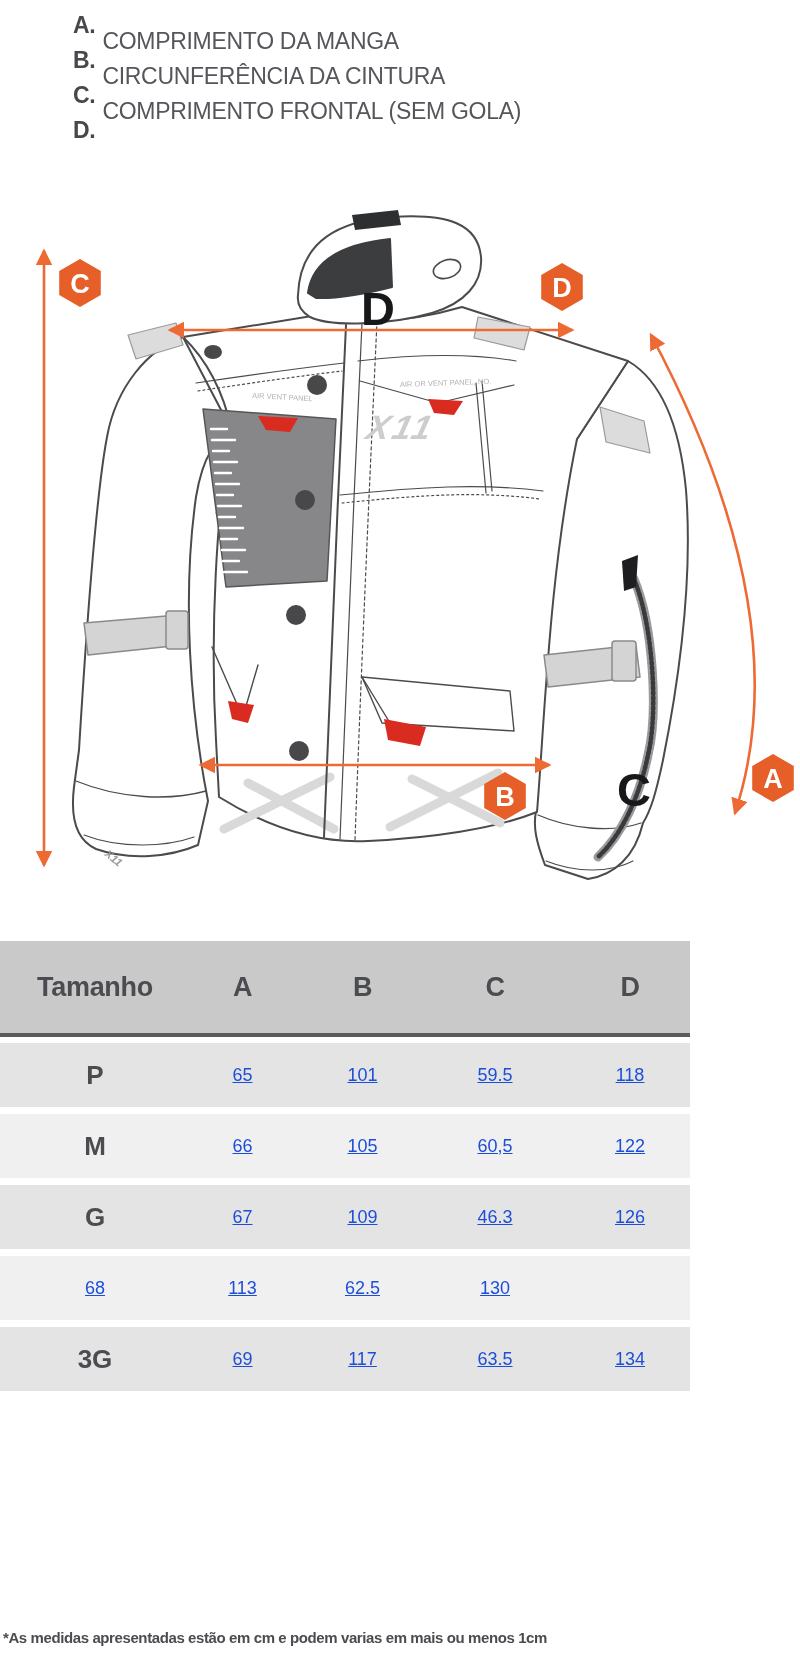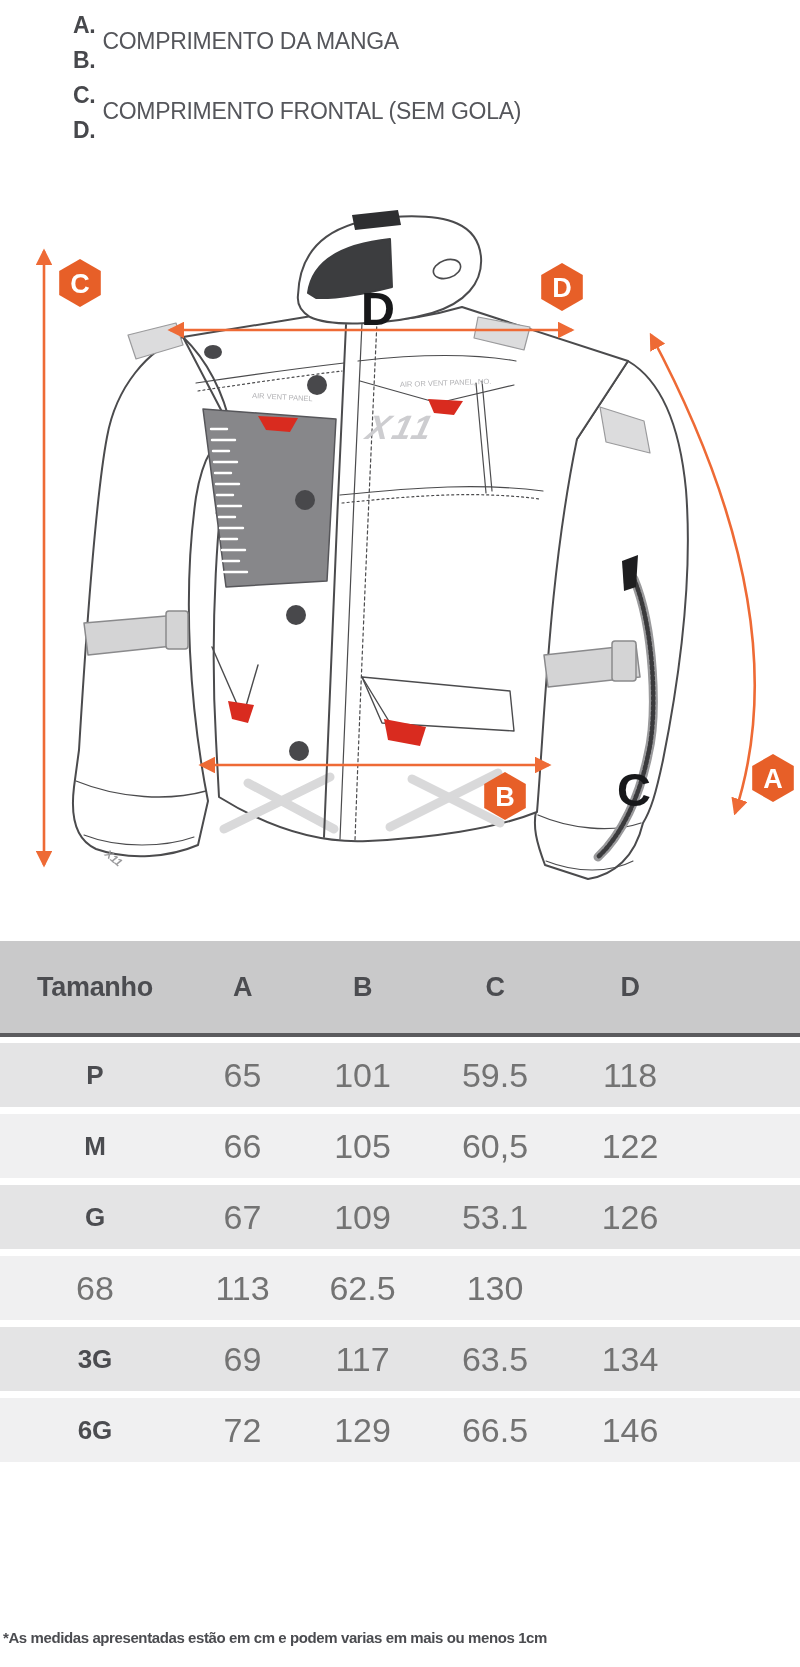--- a/index.html
+++ b/index.html
@@ -6,47 +6,48 @@
   .page{position:relative;width:800px;height:1667px;background:#fff;overflow:hidden;
         font-family:"Liberation Sans","DejaVu Sans",sans-serif;color:#54555a;}
   
   .legend{position:absolute;left:73px;top:8px;}
   .legend-row{height:35px;display:flex;align-items:center;font-size:23px;letter-spacing:-0.3px;white-space:nowrap;}
   .legend-key{font-weight:700;color:#47484c;margin-right:7px;}
   .legend-label{font-weight:400;color:#55565b;margin-top:31px;}
   
   .diagram{position:absolute;left:0;top:195px;}
   
-  .size-table{position:absolute;left:0;top:941px;width:800px;}
+  .size-table{position:absolute;left:0;top:941px;width:690px;}
   .cols{display:grid;grid-template-columns:190px 105px 135px 130px 140px;}
   .cell{text-align:center;}
   .thead{height:92px;background:#c9c9ca;border-bottom:4px solid #5b5b5e;align-items:center;}
   .thead .cell{font-size:27px;font-weight:700;color:#4b4c50;letter-spacing:-0.3px;}
   .tbody{padding-top:6px;}
   .trow{height:64px;margin-bottom:7px;align-items:center;}
   .trow:nth-child(odd){background:#e4e4e5;}
   .trow:nth-child(even){background:#f0f0f1;}
   .cell.size{font-weight:700;color:#4b4c50;font-size:26px;}
-  .cell.val{font-weight:400;color:#737373;font-size:34px;}
+  .cell.val{font-weight:400;color:#1d4ed8;font-size:18px;text-decoration:underline;}
   
   .footnote{position:absolute;left:3px;top:1629px;font-size:15px;font-weight:700;
             color:#4b4c50;letter-spacing:-0.4px;white-space:nowrap;}
 </style>
 </head>
 <body>
 
 <div class="page">
 
   <div class="legend">
     <div class="legend-row">
       <span class="legend-key">A.</span>
       <span class="legend-label">COMPRIMENTO DA MANGA</span>
     </div>
     <div class="legend-row">
       <span class="legend-key">B.</span>
+      <span class="legend-label">CIRCUNFERÊNCIA DA CINTURA</span>
     </div>
     <div class="legend-row">
       <span class="legend-key">C.</span>
       <span class="legend-label">COMPRIMENTO FRONTAL (SEM GOLA)</span>
     </div>
     <div class="legend-row">
       <span class="legend-key">D.</span>
     </div>
   </div>
 
@@ -211,41 +212,34 @@
         <span class="cell size">M</span>
         <span class="cell val">66</span>
         <span class="cell val">105</span>
         <span class="cell val">60,5</span>
         <span class="cell val">122</span>
       </div>
       <div class="trow cols">
         <span class="cell size">G</span>
         <span class="cell val">67</span>
         <span class="cell val">109</span>
-        <span class="cell val">53.1</span>
+        <span class="cell val">46.3</span>
         <span class="cell val">126</span>
       </div>
       <div class="trow cols">
         <span class="cell val">68</span>
         <span class="cell val">113</span>
         <span class="cell val">62.5</span>
         <span class="cell val">130</span>
       </div>
       <div class="trow cols">
         <span class="cell size">3G</span>
         <span class="cell val">69</span>
         <span class="cell val">117</span>
         <span class="cell val">63.5</span>
         <span class="cell val">134</span>
       </div>
-      <div class="trow cols">
-        <span class="cell size">6G</span>
-        <span class="cell val">72</span>
-        <span class="cell val">129</span>
-        <span class="cell val">66.5</span>
-        <span class="cell val">146</span>
-      </div>
     </div>
   </div>
 
   <div class="footnote">*As medidas apresentadas estão em cm e podem varias em mais ou menos 1cm</div>
 
 </div>
 
 </body></html>

